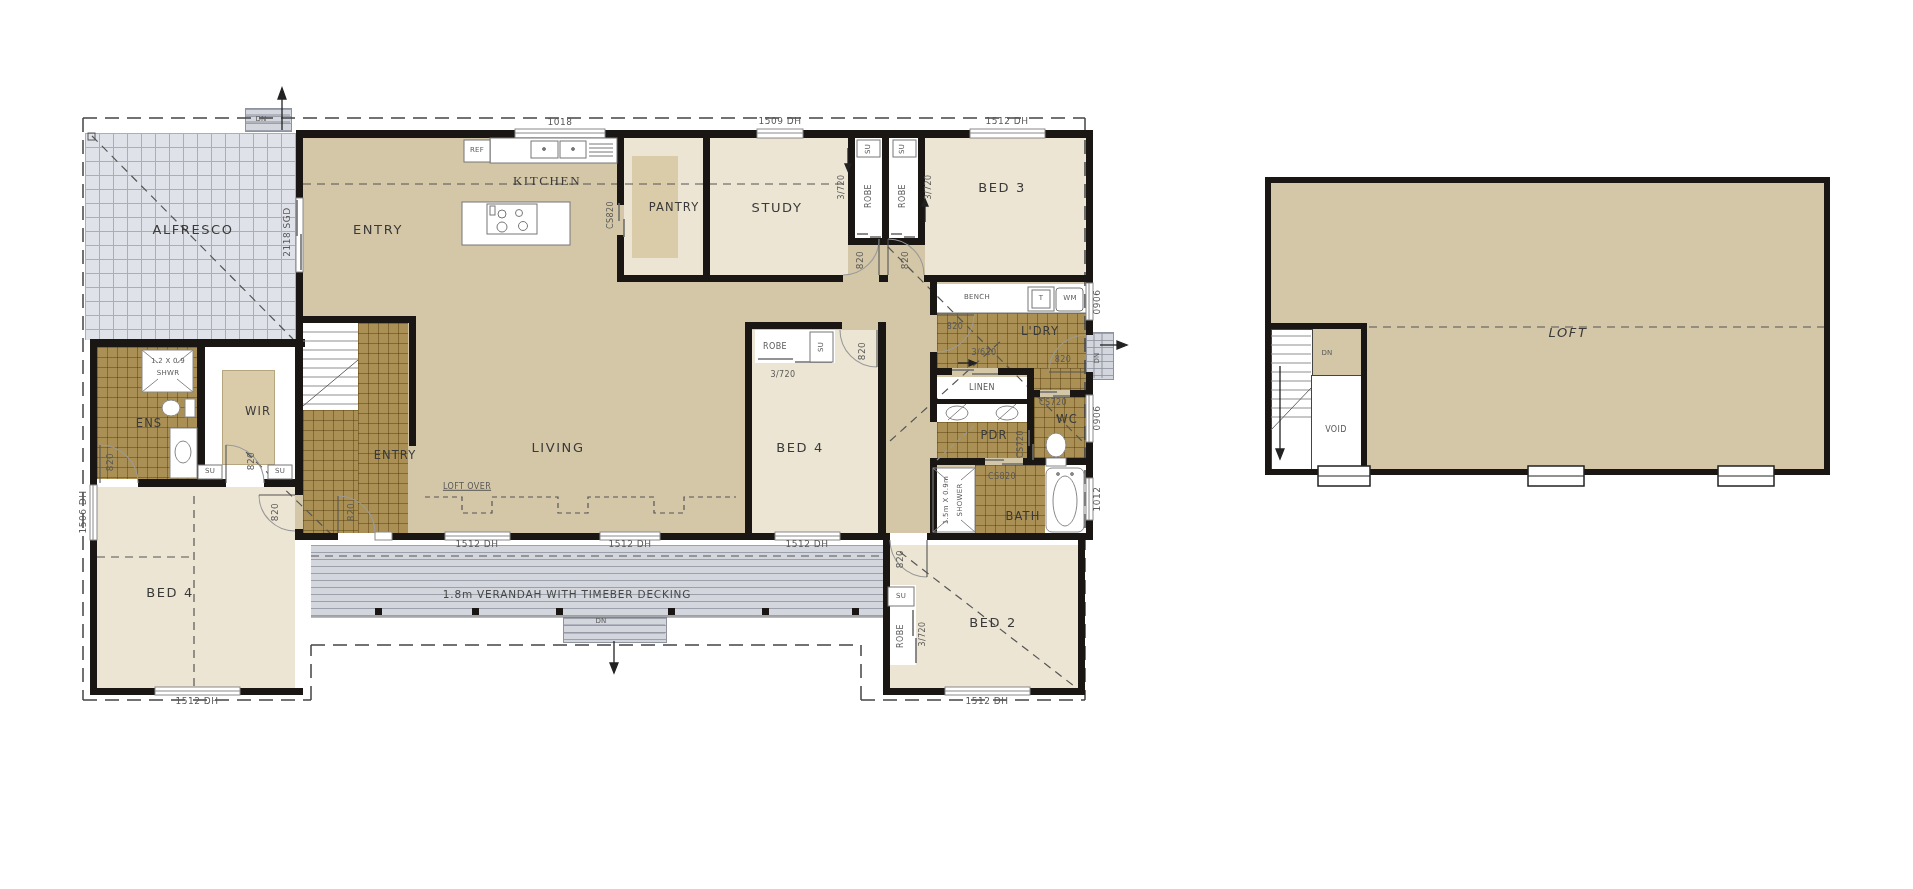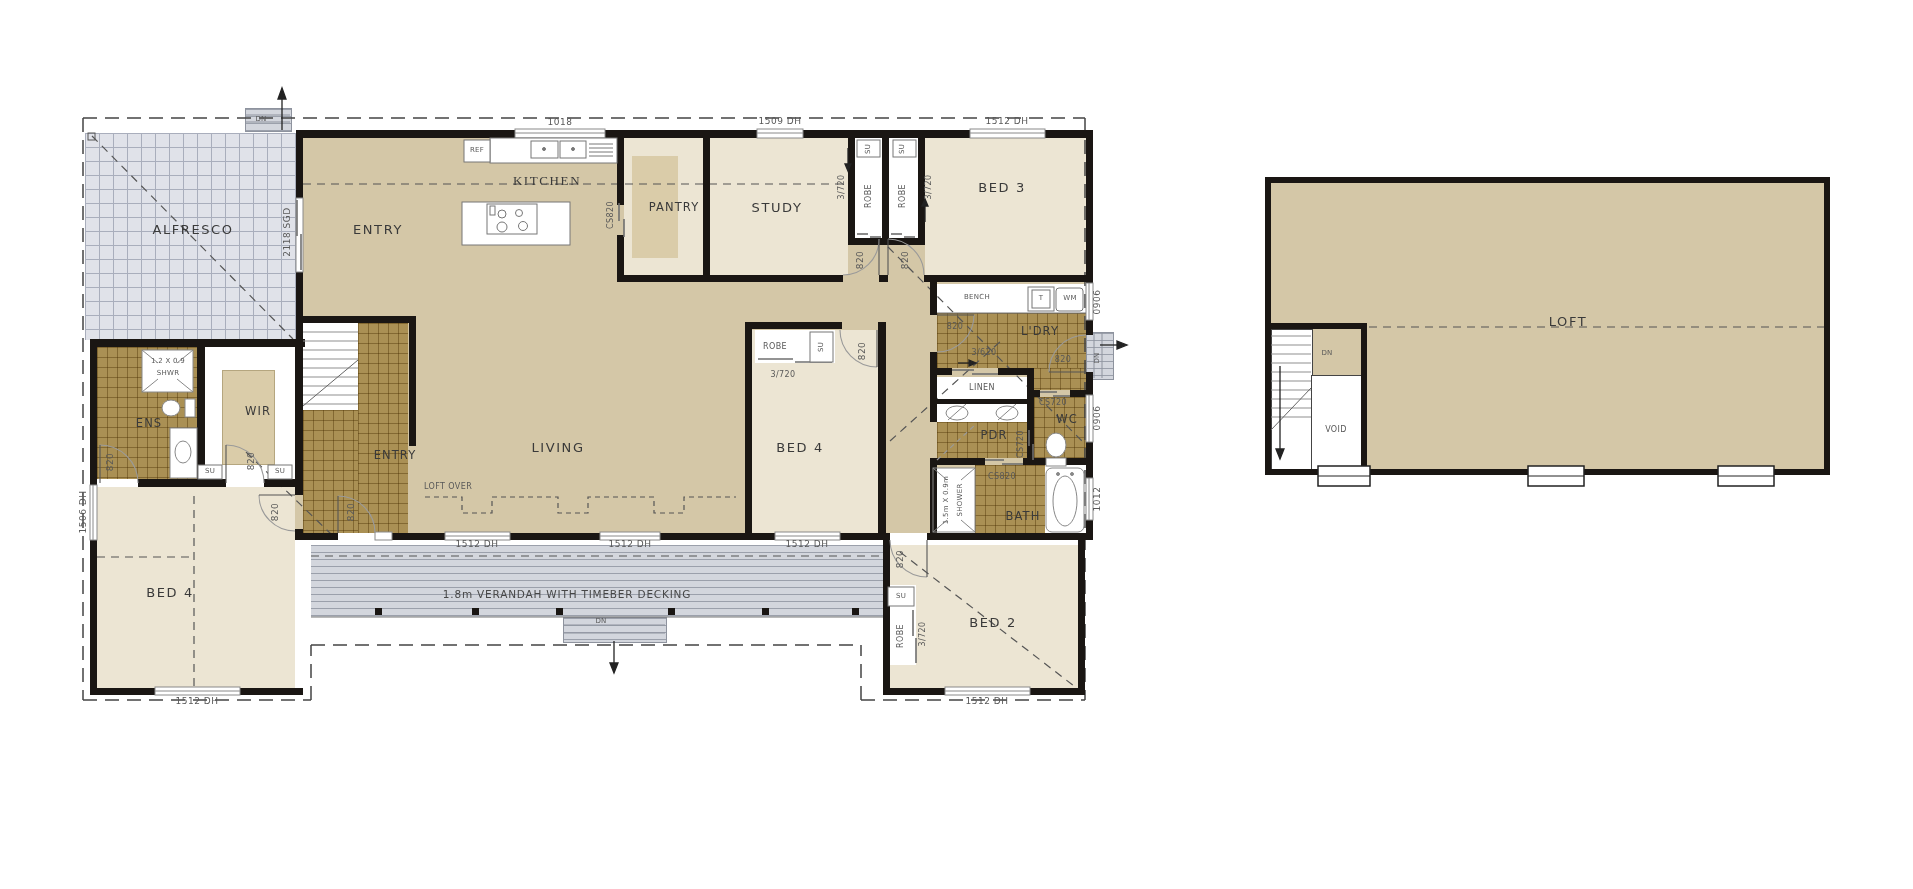--- a/index.html
+++ b/index.html
@@ -381,21 +381,21 @@
   <div class="lb s12" style="left:985px;top:435px;">PDR</div>
   <div class="lb s12" style="left:1058px;top:419px;">WC</div>
   <div class="lb s12" style="left:1014px;top:516px;">BATH</div>
   <div class="lb s13" style="left:800px;top:448px;">BED 4</div>
   <div class="lb s13" style="left:558px;top:448px;">LIVING</div>
   <div class="lb s12" style="left:386px;top:455px;">ENTRY</div>
   <div class="lb s12" style="left:140px;top:423px;">ENS</div>
   <div class="lb s12" style="left:249px;top:411px;">WIR</div>
   <div class="lb s13" style="left:170px;top:593px;">BED 4</div>
   <div class="lb s13" style="left:993px;top:623px;">BED 2</div>
-  <div class="lb s13" style="left:1568px;top:322px;">LOFT</div>
+  <div class="lb s13" style="left:1568px;top:333px;font-style:italic;">LOFT</div>
   <div class="lb s8" style="left:1336px;top:430px;">VOID</div>
 
   <div class="lb s7" style="left:477px;top:151px;">REF</div>
   <div class="lb s7" style="left:977px;top:298px;">BENCH</div>
   <div class="lb s7" style="left:1041px;top:299px;">T</div>
   <div class="lb s7" style="left:1070px;top:299px;">WM</div>
   <div class="lb s7" style="left:168px;top:362px;">1.2 X 0.9</div>
   <div class="lb s7" style="left:168px;top:374px;">SHWR</div>
   <div class="lb s7 rot" style="left:947px;top:500px;">1.5m X 0.9m</div>
   <div class="lb s7 rot" style="left:961px;top:500px;">SHOWER</div>
@@ -440,16 +440,16 @@
   <div class="lb s8 rot" style="left:611px;top:215px;">CS820</div>
   <div class="lb s8" style="left:1002px;top:477px;">CS820</div>
   <div class="lb s8" style="left:1053px;top:403px;">CS720</div>
   <div class="lb s8 rot" style="left:1021px;top:444px;">CS720</div>
   <div class="lb s8 rot" style="left:842px;top:187px;">3/720</div>
   <div class="lb s8 rot" style="left:929px;top:187px;">3/720</div>
   <div class="lb s8" style="left:783px;top:375px;">3/720</div>
   <div class="lb s8 rot" style="left:923px;top:634px;">3/720</div>
   <div class="lb s8" style="left:984px;top:353px;">3/620</div>
 
-  <div class="lb s8" style="left:448px;top:487px;">LOFT OVER</div>
+  <div class="lb s8" style="left:467px;top:487px;text-decoration:underline;">LOFT OVER</div>
   <div class="lb s11" style="left:567px;top:579px;margin-top:16px;">1.8m VERANDAH WITH TIMEBER DECKING</div>
 
 </div>
 
 </body></html>

